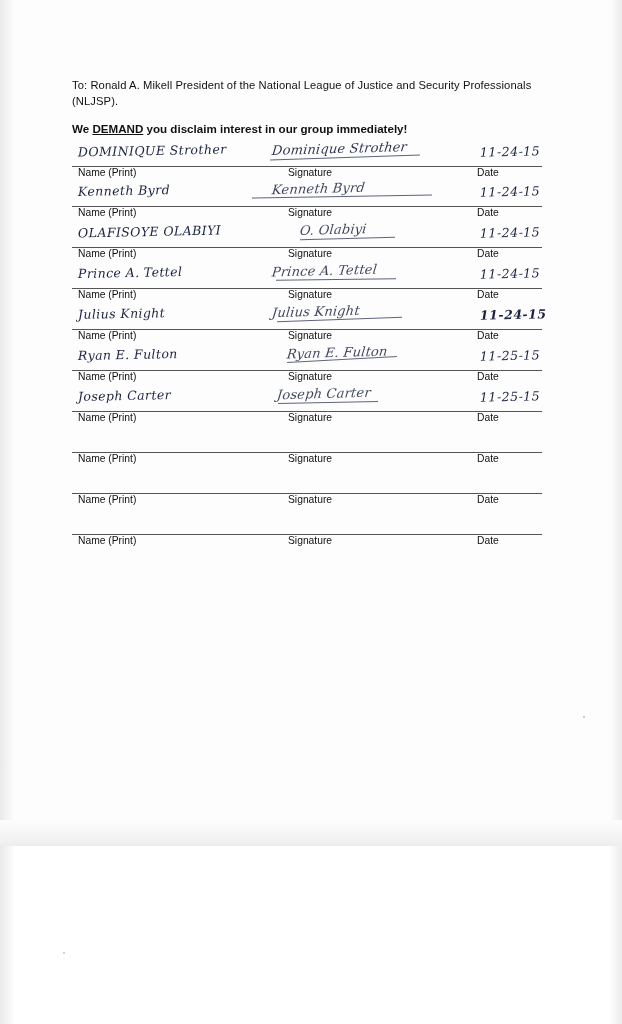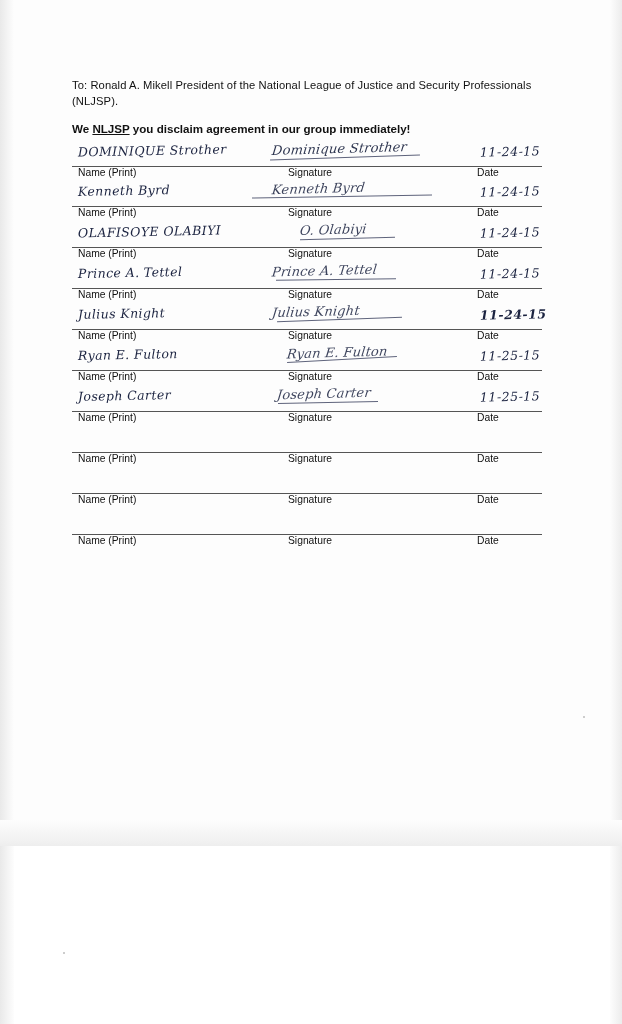--- a/index.html
+++ b/index.html
@@ -150,21 +150,21 @@
   <div class="content">
 
     <div class="para">
       <span>To: Ronald A. Mikell President of the National League of Justice and Security Professionals (NLJSP).</span>
     </div>
 
 
 
 
     <div class="demand">
-      <span>We </span><span class="u">NLJSP</span><span> you disclaim agreement in our group immediately!</span>
+      <span>We </span><span class="u">DEMAND</span><span> you disclaim interest in our group immediately!</span>
     </div>
 
     <div class="sig-table">
 
       <div class="sig-row first">
         <span class="hand hw-name">DOMINIQUE Strother</span>
         <span class="hand hw-sig">Dominique Strother</span>
         <span class="hand hw-date">11-24-15</span>
         <div class="ink-stroke" style="left:198px; top:16px; width:150px; transform:rotate(-2deg);"></div>
         <div class="sig-line"></div>

